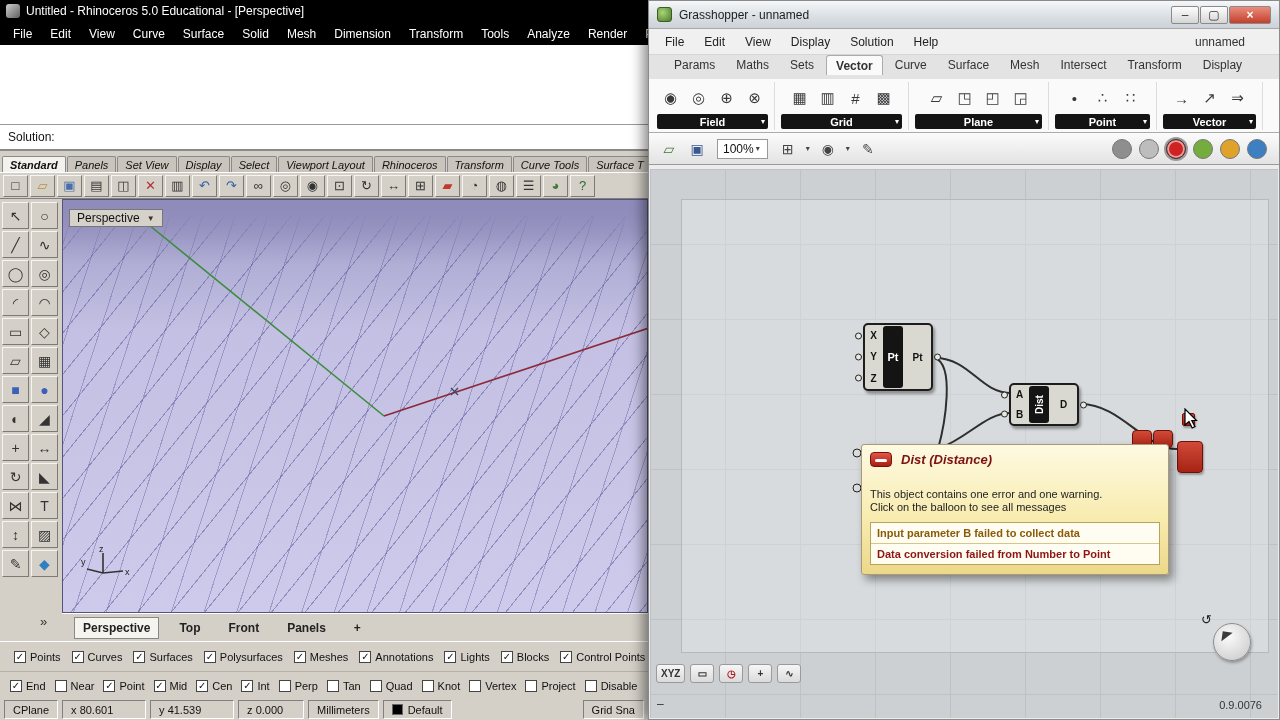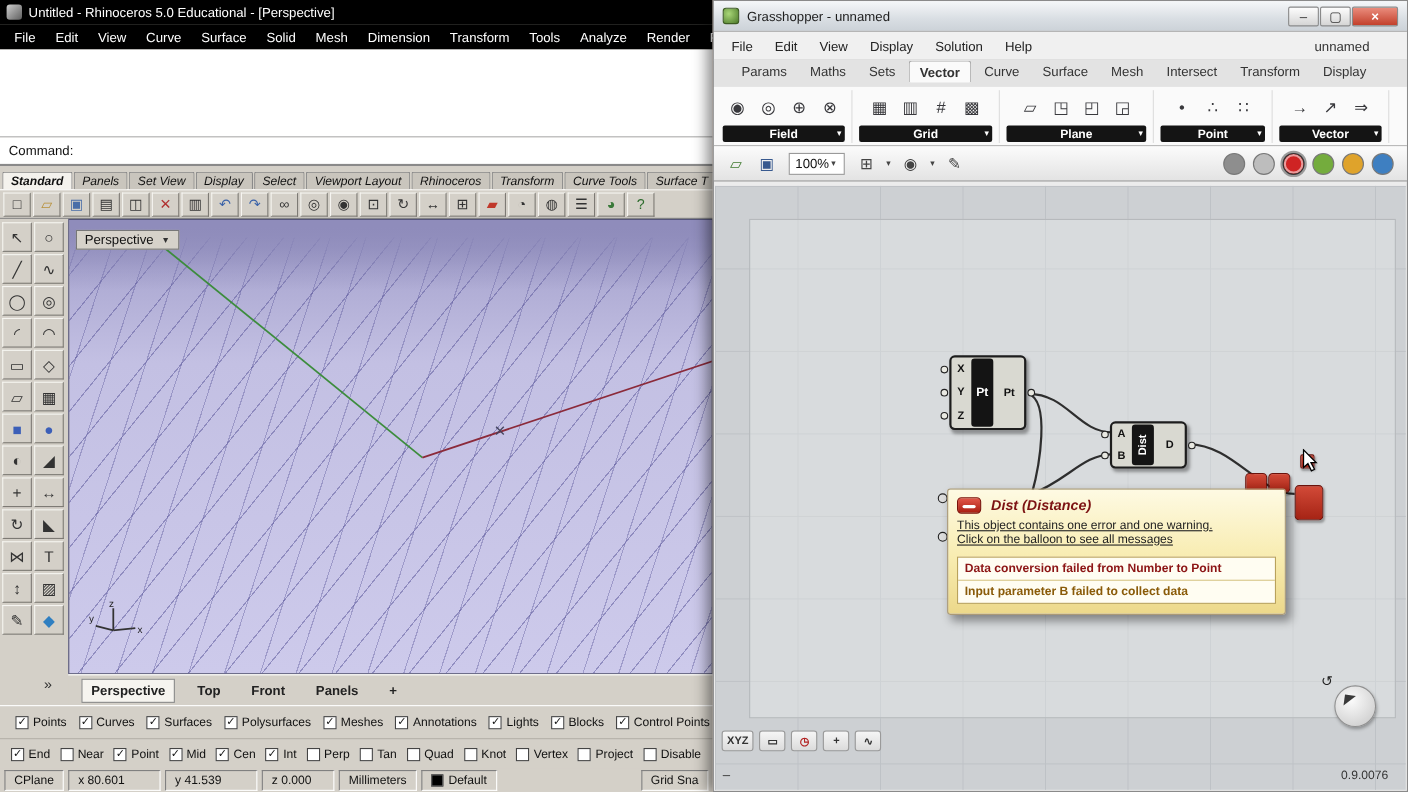--- a/index.html
+++ b/index.html
@@ -118,21 +118,21 @@
   .redbox{position:absolute;background:linear-gradient(#d24a38,#a62415);border:1px solid #6b120b;border-radius:4px;
           box-shadow:1px 2px 2px rgba(0,0,0,.3);}
   .redbox.sq{border-radius:2px;}
 
   .balloon{position:absolute;left:211px;top:275px;width:308px;padding:7px 8px 9px;border:1px solid #aa9977;border-radius:3px;
            background:linear-gradient(180deg,#fefae3 0%,#f8ecb0 55%,#ecd88a 100%);box-shadow:4px 5px 9px rgba(0,0,0,.4);z-index:5;}
   .b-head{display:flex;align-items:center;gap:9px;}
   .b-icon{width:22px;height:15px;background:linear-gradient(#e2574a,#a91e12);border:1px solid #7a120a;border-radius:4px;position:relative;flex:0 0 auto;}
   .b-icon::after{content:"";position:absolute;left:4px;right:4px;top:6px;height:3px;background:#fff;border-radius:2px;}
   .b-title{font-size:13px;font-weight:bold;font-style:italic;color:#7c1212;}
-  .b-body{margin-top:5px;font-size:11px;line-height:1.2;color:#222;text-decoration:underline;}
+  .b-body{margin-top:21px;font-size:11px;line-height:1.2;color:#222;}
   .b-msgs{margin-top:8px;background:#fffdf2;border:1px solid #b9a25c;}
   .b-msg{padding:4px 6px;font-size:11px;font-weight:bold;}
   .b-msg + .b-msg{border-top:1px solid #d8c688;}
   .b-msg.error{color:#8c1515;}
   .b-msg.warning{color:#8a5b09;}
 
   .c-tools{position:absolute;left:6px;top:495px;display:flex;gap:5px;}
   .c-tool{min-width:24px;height:19px;padding:0 4px;display:flex;align-items:center;justify-content:center;font-size:10px;
           font-weight:bold;color:#333;background:linear-gradient(#f6f6f6,#dbdbdb);border:1px solid #9a9a9a;border-radius:3px;}
   .compass{position:absolute;left:563px;top:454px;width:38px;height:38px;border-radius:50%;border:1px solid #8f8f8f;
@@ -168,21 +168,21 @@
         <span class="r-menu-item">Dimension</span>
         <span class="r-menu-item">Transform</span>
         <span class="r-menu-item">Tools</span>
         <span class="r-menu-item">Analyze</span>
         <span class="r-menu-item">Render</span>
         <span class="r-menu-item">Panels</span>
       </div>
 
     <div class="r-cmdhist"></div>
     <div class="r-cmdline">
-      <span>Command:</span>
+      <span>Solution:</span>
     </div>
 
     <div class="r-tabsrow">
 
     <span class="r-tab active">Standard</span>
         <span class="r-tab">Panels</span>
         <span class="r-tab">Set View</span>
         <span class="r-tab">Display</span>
         <span class="r-tab">Select</span>
         <span class="r-tab">Viewport Layout</span>
@@ -622,22 +622,22 @@
         <div class="b-head">
           <span class="b-icon"></span>
           <span class="b-title">Dist (Distance)</span>
         </div>
         <div class="b-body">
           <div>This object contains one error and one warning.</div>
           <div>Click on the balloon to see all messages</div>
         </div>
         <div class="b-msgs">
 
-        <div class="b-msg error">Data conversion failed from Number to Point</div>
-            <div class="b-msg warning">Input parameter B failed to collect data</div>
+        <div class="b-msg warning">Input parameter B failed to collect data</div>
+            <div class="b-msg error">Data conversion failed from Number to Point</div>
           </div>
       </div>
 
       <div class="c-tools">
 
       <span class="c-tool">XYZ</span>
           <span class="c-tool">▭</span>
           <span class="c-tool" style="color: rgb(178, 34, 34);">◷</span>
           <span class="c-tool">+</span>
           <span class="c-tool">∿</span>

